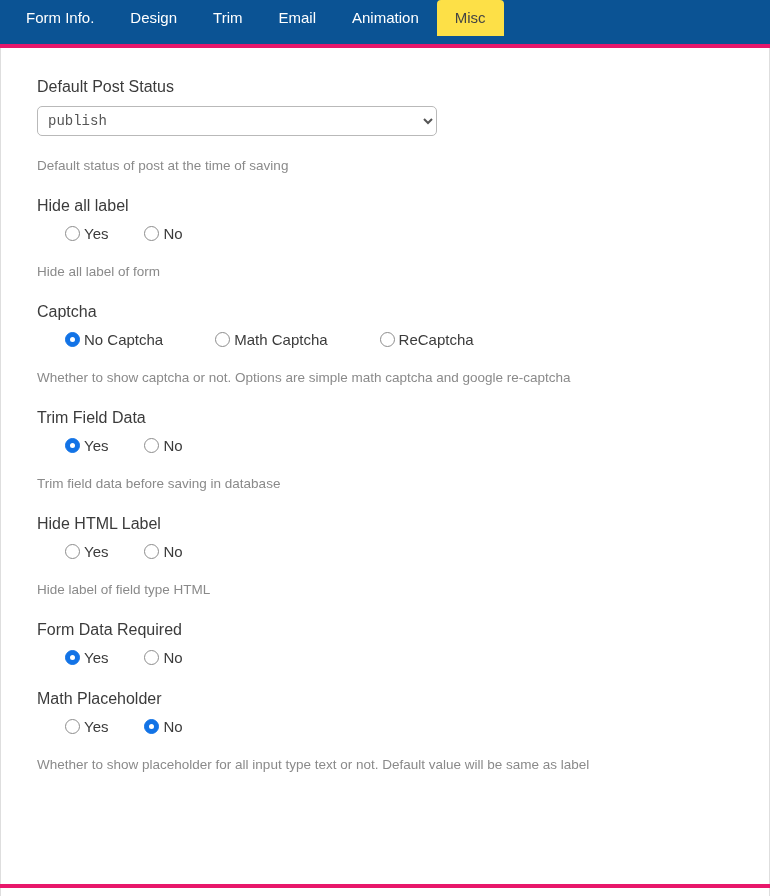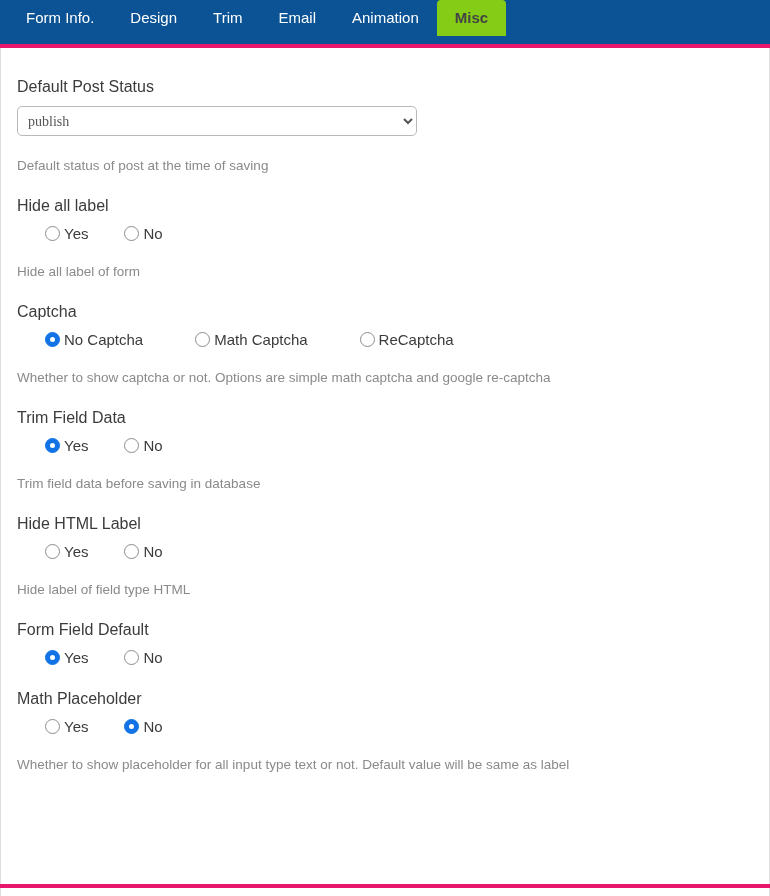--- a/index.html
+++ b/index.html
@@ -37,37 +37,36 @@
     padding: 0 18px;
     height: 36px;
     line-height: 36px;
     font-size: 15px;
     color: #ffffff;
     cursor: pointer;
     border-radius: 4px 4px 0 0;
     white-space: nowrap;
   }
   .tab.active {
-    background: #84cc16;
+    background: #fde047;
     color: #444444;
-    font-weight: bold;
   }
   .tabbar-underline {
     height: 4px;
     background: #e8176b;
     width: 100%;
   }
 
   
   .panel {
     flex: 1;
     background: #ffffff;
     border-left: 1px solid #dedede;
     border-right: 1px solid #dedede;
-    padding: 30px 28px 10px 16px;
+    padding: 30px 28px 10px 36px;
     box-sizing: border-box;
     overflow: hidden;
   }
   .bottom-bar {
     height: 4px;
     background: #e8176b;
   }
   .bottom-white {
     height: 8px;
     background: #ffffff;
@@ -92,21 +91,21 @@
   select.styled-select {
     width: 400px;
     height: 30px;
     font-size: 14px;
     color: #555555;
     padding: 3px 6px;
     box-sizing: border-box;
     border: 1px solid #b9b9b9;
     border-radius: 5px;
     background: #ffffff;
-    font-family: Liberation Serif, serif;
+    font-family: Liberation Mono, monospace;
   }
 
   .radio-row {
     display: flex;
     align-items: flex-end;
     padding-left: 28px;
   }
   .radio-opt {
     display: flex;
     align-items: center;
@@ -232,21 +231,21 @@
         </label>
         <label class="radio-opt">
           <span class="rb"></span>
           <span class="rlabel">No</span>
         </label>
       </div>
       <div class="field-desc">Hide label of field type HTML</div>
     </div>
 
     <div class="field">
-      <div class="field-label">Form Field Default</div>
+      <div class="field-label">Form Data Required</div>
       <div class="radio-row">
         <label class="radio-opt">
           <span class="rb checked"></span>
           <span class="rlabel">Yes</span>
         </label>
         <label class="radio-opt">
           <span class="rb"></span>
           <span class="rlabel">No</span>
         </label>
       </div>

